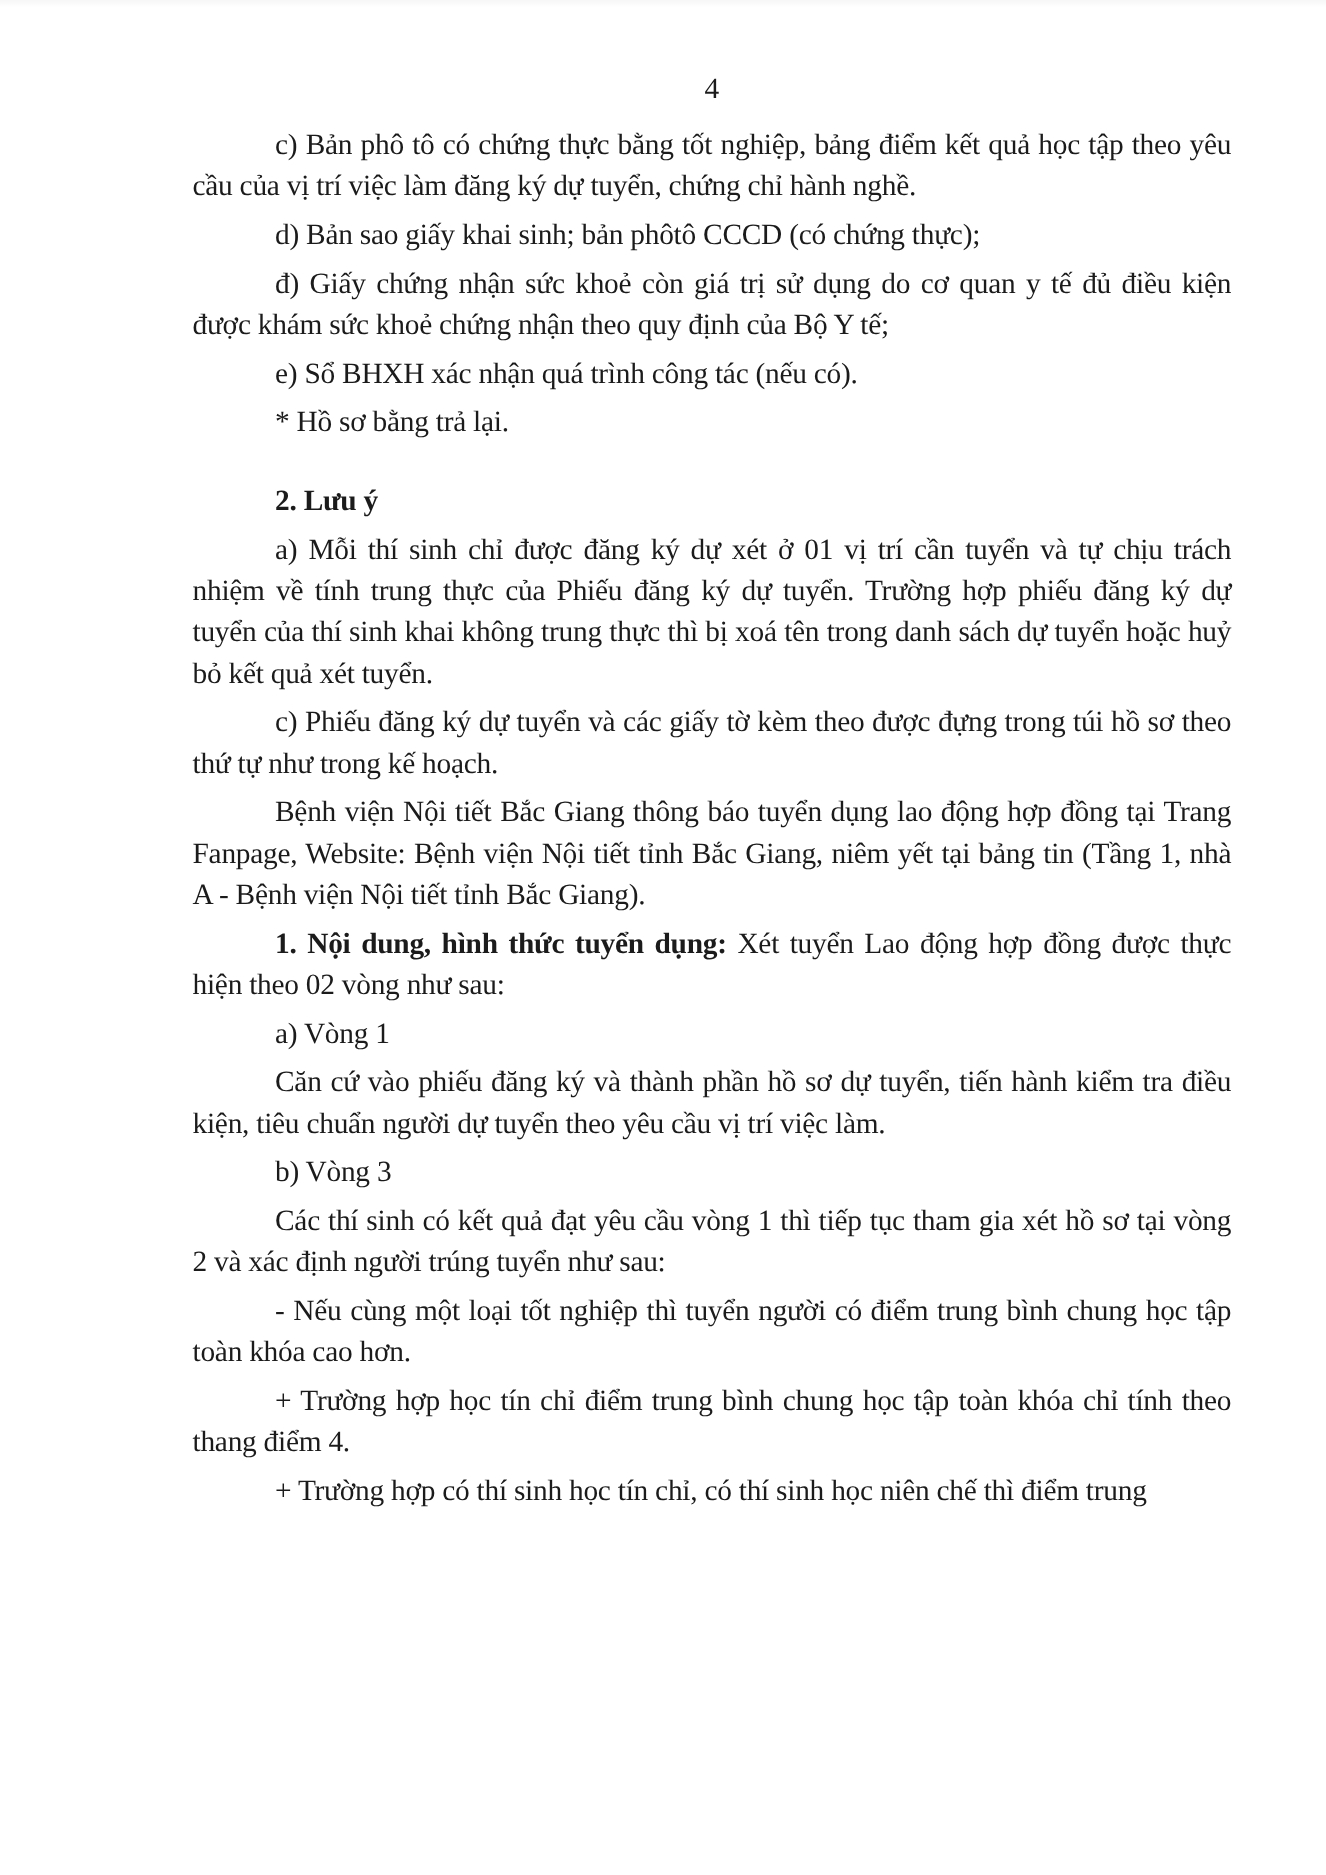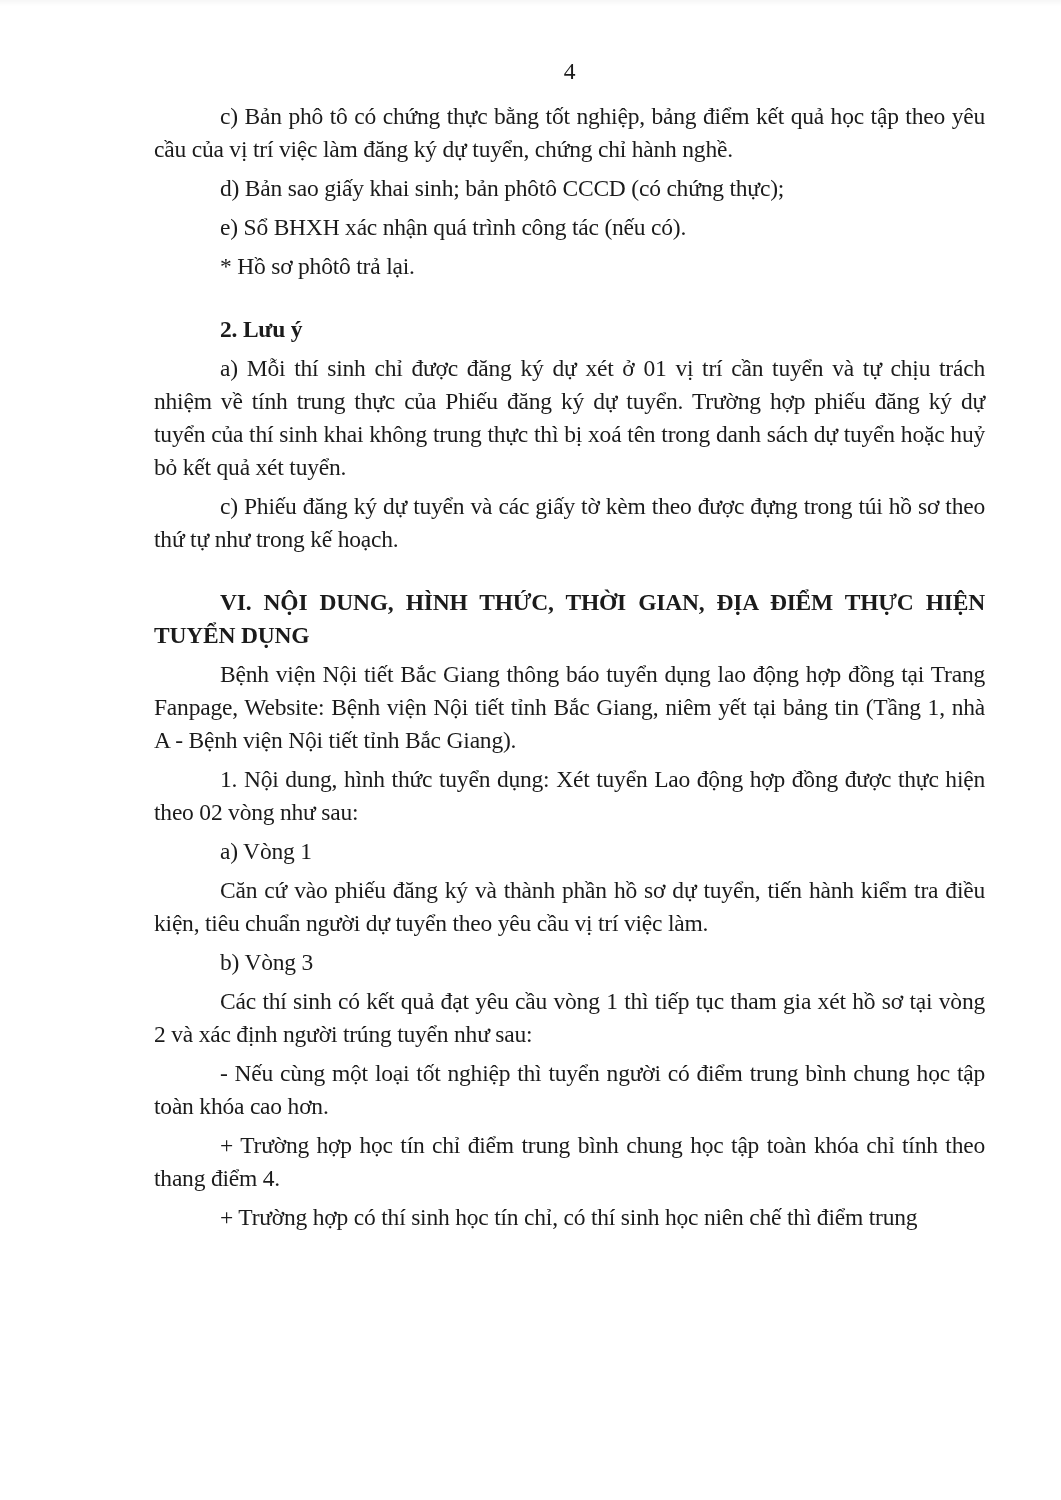--- a/index.html
+++ b/index.html
@@ -32,41 +32,41 @@
     margin-bottom: 13px;
   }
   .para {
     font-size: 23.5px;
     line-height: 33px;
     letter-spacing: -0.2px;
     text-align: justify;
     text-indent: 66px;
     margin: 0 0 6px 0;
   }
-  .bold { font-weight: normal; }
+  .bold { font-weight: bold; }
   .heading { font-weight: bold; margin-top: 30px; }
 </style>
 </head>
 <body>
 
 <div class="page">
   <div class="content">
 
     <div class="page-number">4</div>
 
     <p class="para">c) Bản phô tô có chứng thực bằng tốt nghiệp, bảng điểm kết quả học tập theo yêu cầu của vị trí việc làm đăng ký dự tuyển, chứng chỉ hành nghề.</p>
     <p class="para">d) Bản sao giấy khai sinh; bản phôtô CCCD (có chứng thực);</p>
+    <p class="para">đ) Giấy chứng nhận sức khoẻ còn giá trị sử dụng do cơ quan y tế đủ điều kiện được khám sức khoẻ chứng nhận theo quy định của Bộ Y tế;</p>
     <p class="para">e) Sổ BHXH xác nhận quá trình công tác (nếu có).</p>
-    <p class="para">* Hồ sơ phôtô trả lại.</p>
+    <p class="para">* Hồ sơ bằng trả lại.</p>
 
     <p class="para heading">2. Lưu ý</p>
     <p class="para">a) Mỗi thí sinh chỉ được đăng ký dự xét ở 01 vị trí cần tuyển và tự chịu trách nhiệm về tính trung thực của Phiếu đăng ký dự tuyển. Trường hợp phiếu đăng ký dự tuyển của thí sinh khai không trung thực thì bị xoá tên trong danh sách dự tuyển hoặc huỷ bỏ kết quả xét tuyển.</p>
     <p class="para">c) Phiếu đăng ký dự tuyển và các giấy tờ kèm theo được đựng trong túi hồ sơ theo thứ tự như trong kế hoạch.</p>
 
-    <p class="para heading">VI. NỘI DUNG, HÌNH THỨC, THỜI GIAN, ĐỊA ĐIỂM THỰC HIỆN TUYỂN DỤNG</p>
     <p class="para">Bệnh viện Nội tiết Bắc Giang thông báo tuyển dụng lao động hợp đồng tại Trang Fanpage, Website: Bệnh viện Nội tiết tỉnh Bắc Giang, niêm yết tại bảng tin (Tầng 1, nhà A - Bệnh viện Nội tiết tỉnh Bắc Giang).</p>
 
     <p class="para"><span class="bold">1. Nội dung, hình thức tuyển dụng:</span><span> Xét tuyển Lao động hợp đồng được thực hiện theo 02 vòng như sau:</span></p>
 
     <p class="para">a) Vòng 1</p>
     <p class="para">Căn cứ vào phiếu đăng ký và thành phần hồ sơ dự tuyển, tiến hành kiểm tra điều kiện, tiêu chuẩn người dự tuyển theo yêu cầu vị trí việc làm.</p>
     <p class="para">b) Vòng 3</p>
     <p class="para">Các thí sinh có kết quả đạt yêu cầu vòng 1 thì tiếp tục tham gia xét hồ sơ tại vòng 2 và xác định người trúng tuyển như sau:</p>
 
     <p class="para">- Nếu cùng một loại tốt nghiệp thì tuyển người có điểm trung bình chung học tập toàn khóa cao hơn.</p>

